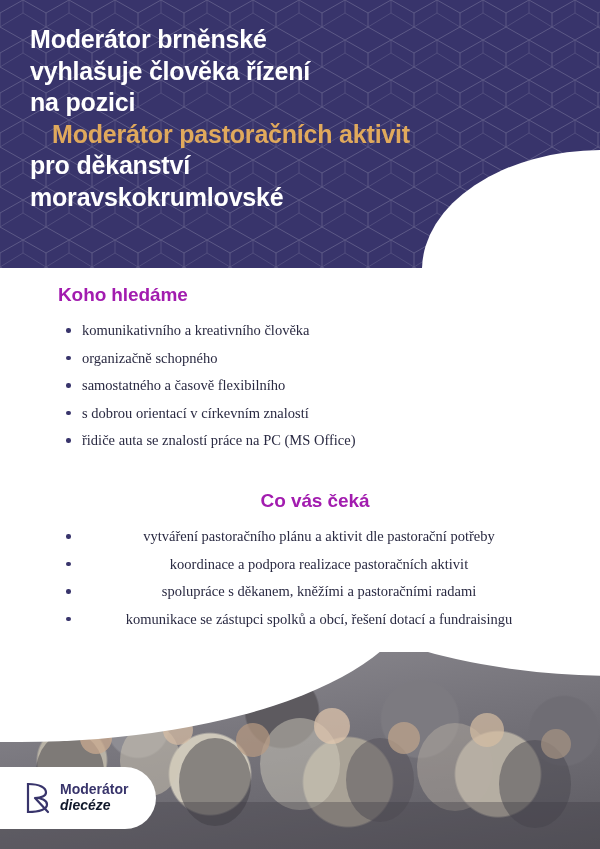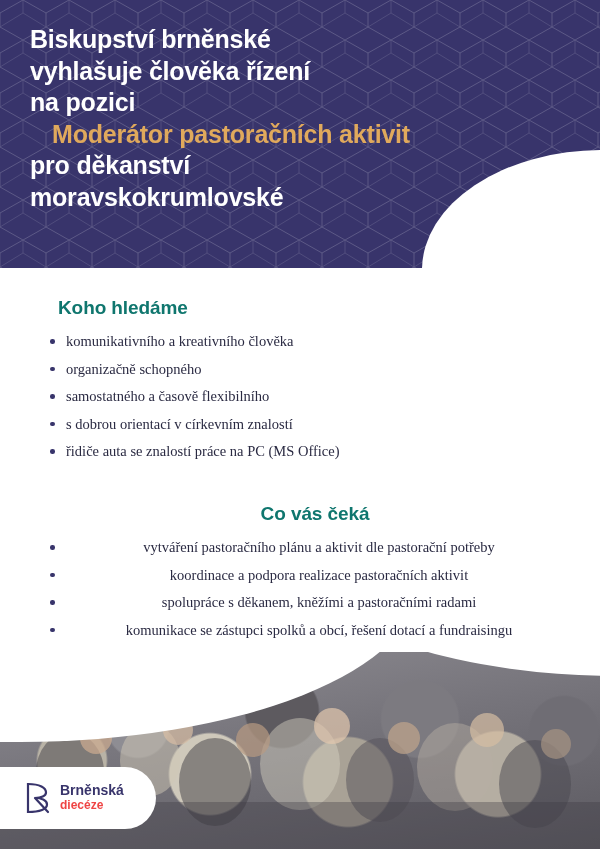--- a/index.html
+++ b/index.html
@@ -80,27 +80,27 @@
     position: absolute;
     left: 42px;
     width: 530px;
   }
   .section.one { top: 16px; }
   .section.two { top: 222px; text-align: center; }
 
   .section-title {
     font-size: 19px;
     font-weight: bold;
-    color: #0f766e;
+    color: #a21caf;
     letter-spacing: -0.1px;
-    margin: 13px 0 14px 16px;
+    margin: 0 0 14px 16px;
   }
   ul.bullets {
     list-style: none;
-    margin: 0;
+    margin: 16px;
     padding: 0;
   }
   ul.bullets li {
     position: relative;
     font-family: "Liberation Serif", serif;
     font-size: 14.5px;
     line-height: 17px;
     color: #2a2a42;
     padding-left: 24px;
     margin-bottom: 10.5px;
@@ -191,24 +191,25 @@
   .logo-text {
     line-height: 1.12;
   }
   .logo-text .l1 {
     font-size: 14px;
     font-weight: bold;
     color: #38346b;
     display: block;
   }
   .logo-text .l2 {
-    font-size: 12px;
+    font-size: 14px;
     font-weight: bold;
-    color: #ef4444;
+    color: #0f172a;
     display: block;
+    font-style: italic;
   }
 </style>
 </head>
 <body>
 
 <div class="poster">
 
   <div class="header">
 
     <svg class="header-pattern" viewBox="0 0 600 268" preserveAspectRatio="none">
@@ -217,21 +218,21 @@
           <path d="M23 0 L46 13 L46 27 L23 40 L0 27 L0 13 Z" fill="none" stroke="#ffffff" stroke-width="0.9"></path>
           <path d="M23 0 L23 13 M23 13 L0 27 M23 13 L46 27" fill="none" stroke="#ffffff" stroke-width="0.6"></path>
         </pattern>
       </defs>
       <rect x="0" y="0" width="600" height="268" fill="url(#hexpat)"></rect>
     </svg>
 
     <div class="header-corner"></div>
 
     <div class="header-text">
-      <div class="line">Biskupství brněnské</div>
+      <div class="line">Moderátor brněnské</div>
       <div class="line">vyhlašuje člověka řízení</div>
       <div class="line">na pozici</div>
       <div class="line accent">Moderátor pastoračních aktivit</div>
       <div class="line">pro děkanství</div>
       <div class="line">moravskokrumlovské</div>
     </div>
   </div>
 
   <div class="content">
 
@@ -286,19 +287,19 @@
       <div class="photo-swoosh2"></div>
     </div>
 
     <div class="logo-badge">
       <svg class="logo-mark" viewBox="0 0 27 32">
         <path d="M4 1 L4 31" stroke="#38346b" stroke-width="2.2" fill="none"></path>
         <path d="M4 2 C16 2, 22 6, 22 10.5 C22 14, 17 16, 11 16 C17 16, 23 18, 23 22.5 C23 27, 16 30, 4 30" stroke="#38346b" stroke-width="2.2" fill="none" stroke-linecap="round"></path>
         <path d="M11 16 L24 30" stroke="#38346b" stroke-width="2.2" fill="none" stroke-linecap="round"></path>
       </svg>
       <div class="logo-text">
-        <span class="l1">Brněnská</span>
+        <span class="l1">Moderátor</span>
         <span class="l2">diecéze</span>
       </div>
     </div>
   </div>
 
 </div>
 
 </body></html>

